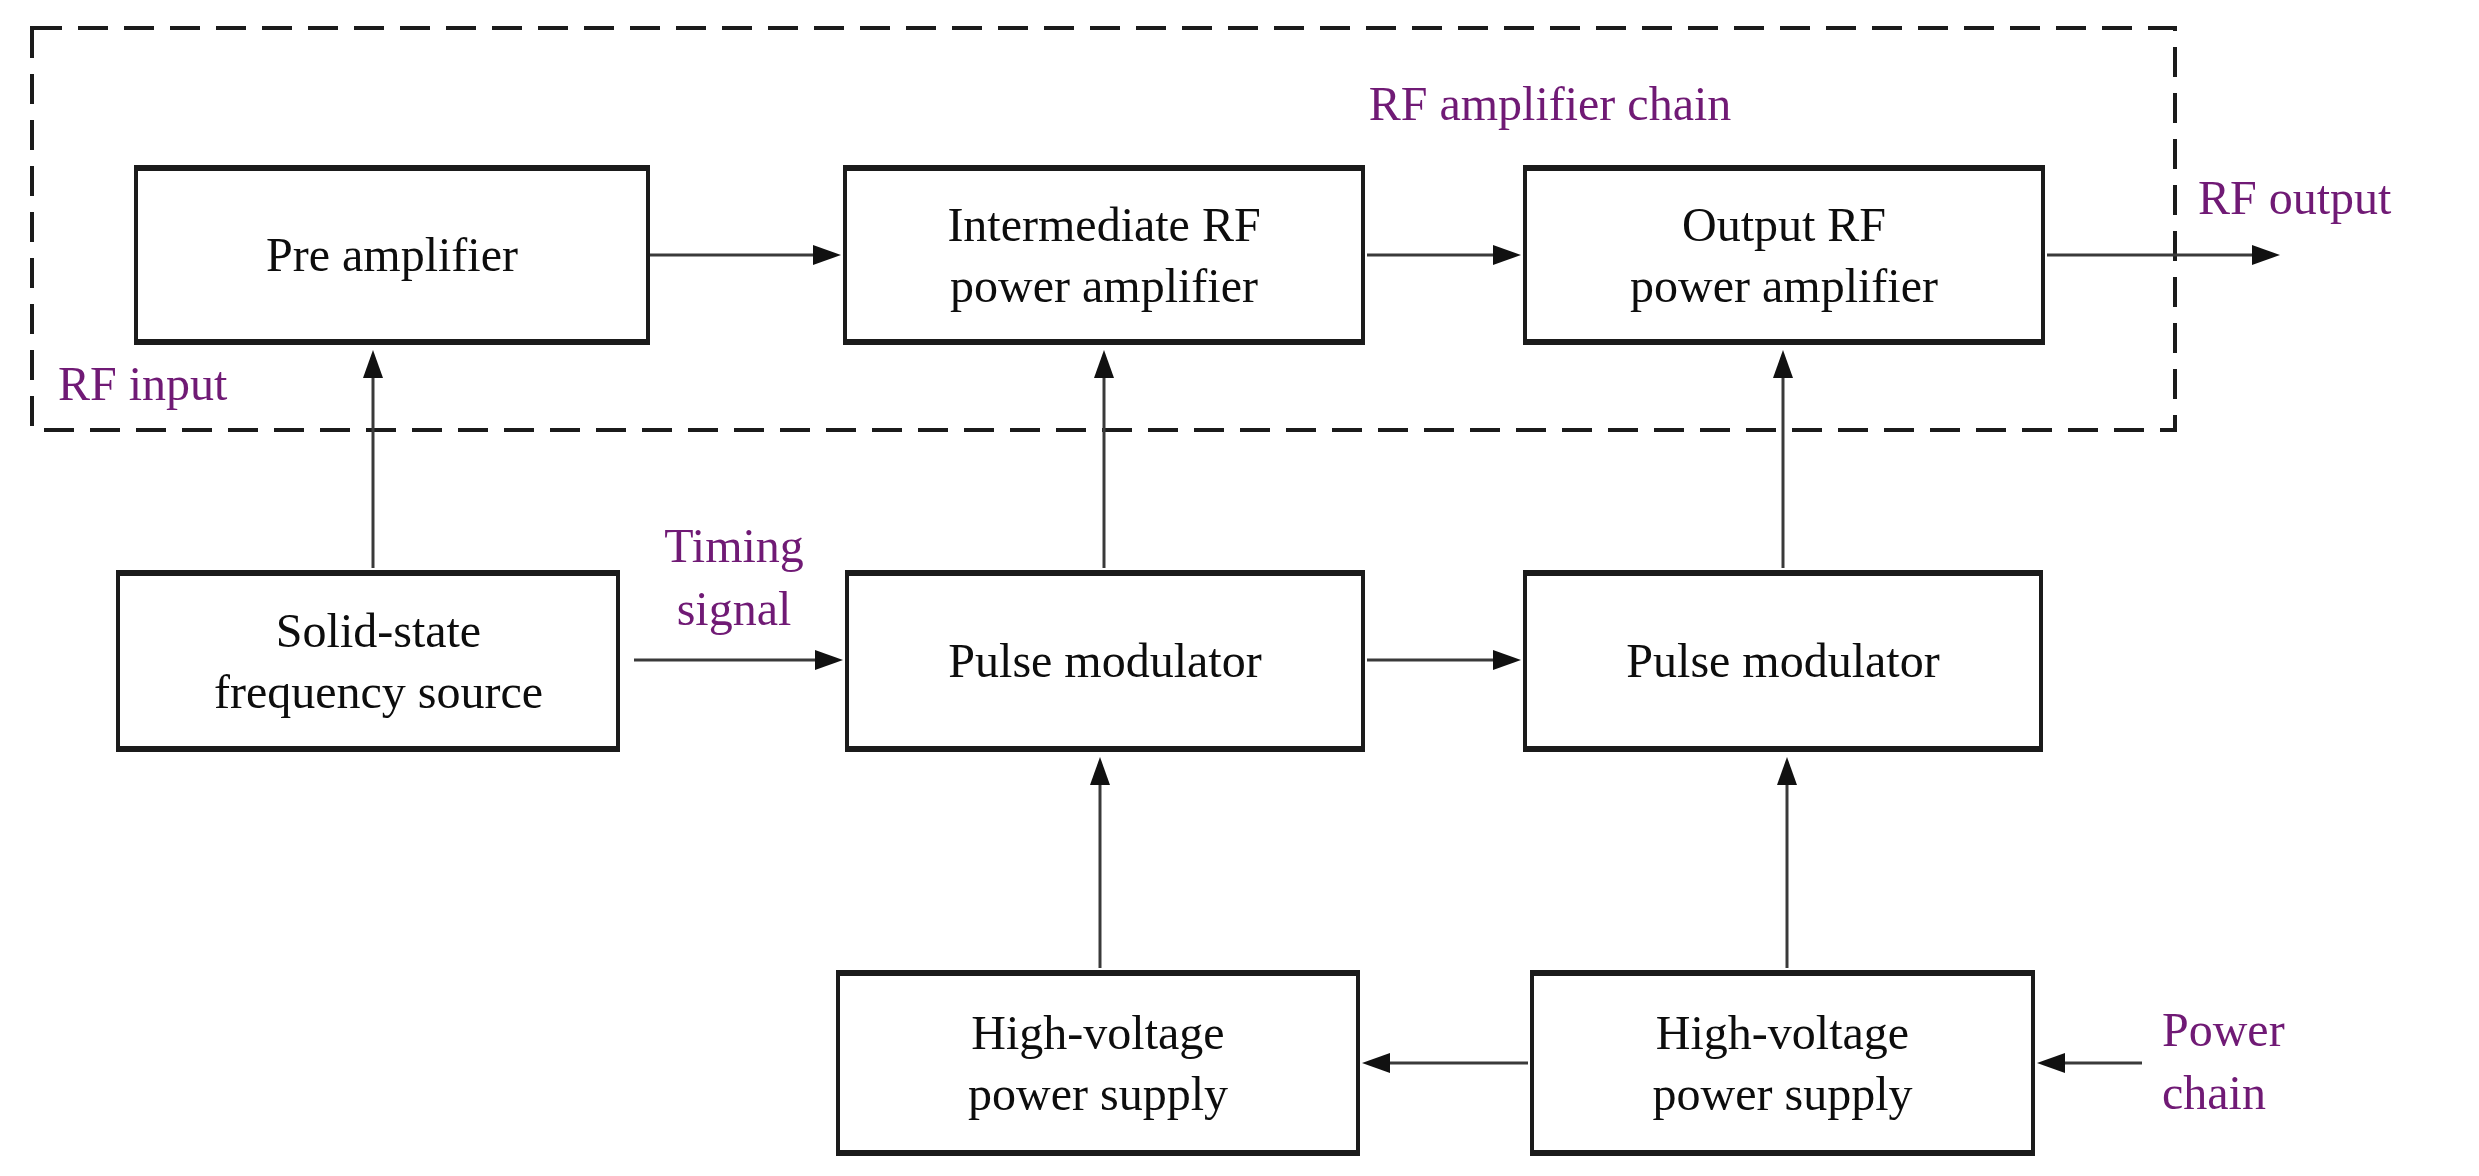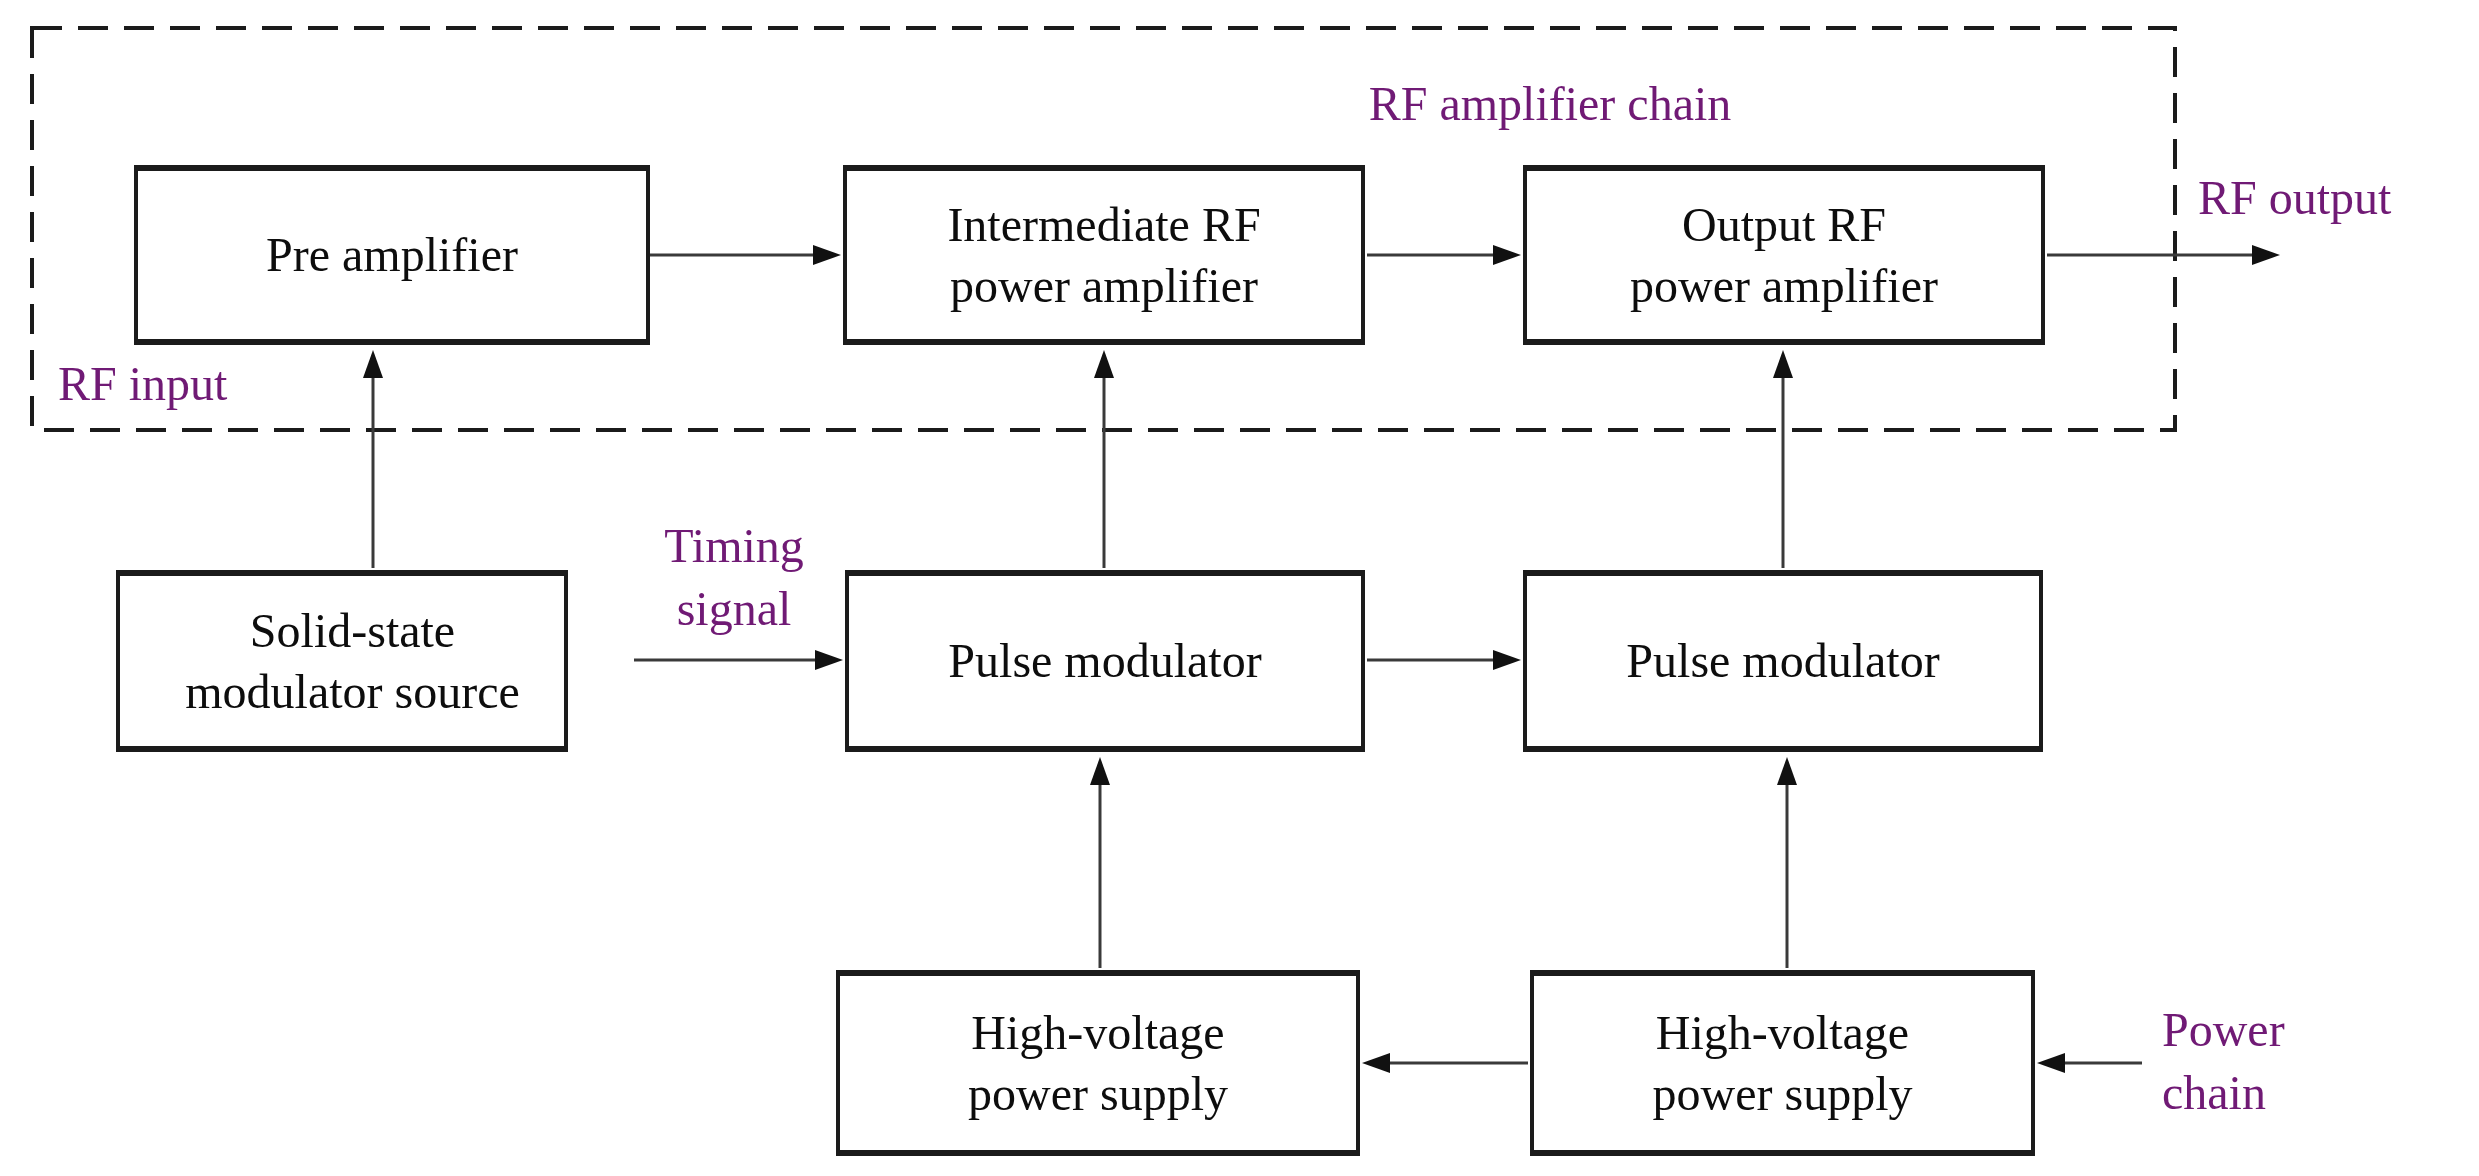--- a/index.html
+++ b/index.html
@@ -114,23 +114,23 @@
 
   <div class="node" style="left:1523px; top:165px; width:522px; height:180px;">
     <div>Output RF</div>
     <div>power amplifier</div>
   </div>
 
   <div class="flabel" style="left:58px; top:352px;">RF input</div>
 
   <div class="flabel" style="left:2198px; top:166px;">RF output</div>
 
-  <div class="node" style="left:116px; top:570px; width:452px; height:182px;padding-left:21px;">
+  <div class="node" style="left:116px; top:570px; width:504px; height:182px;padding-left:21px;">
     <div>Solid-state</div>
-    <div>modulator source</div>
+    <div>frequency source</div>
   </div>
 
   <div class="flabel center" style="left:628px; top:514px; width:212px;">
     <div>Timing</div>
     <div>signal</div>
   </div>
 
   <div class="node" style="left:845px; top:570px; width:520px; height:182px;">
     <div>Pulse modulator</div>
   </div>

